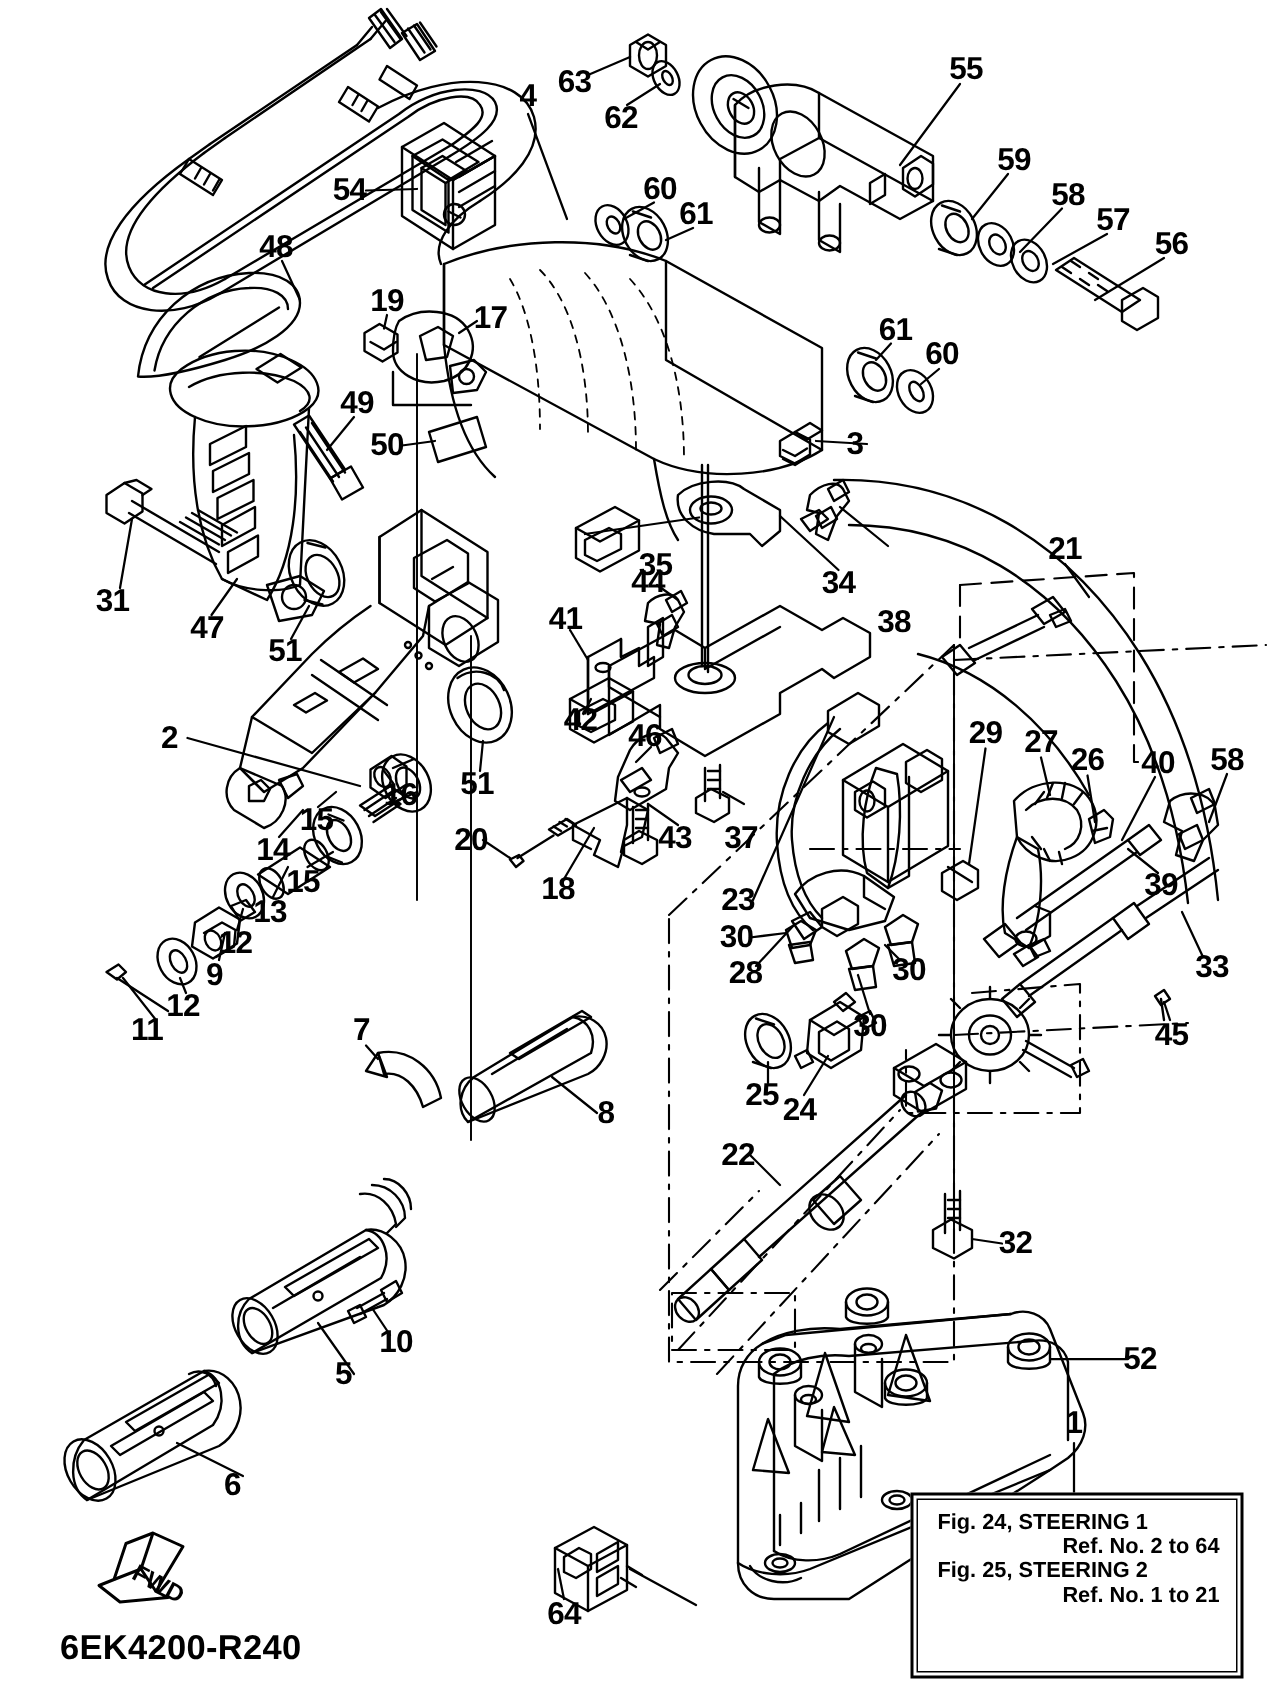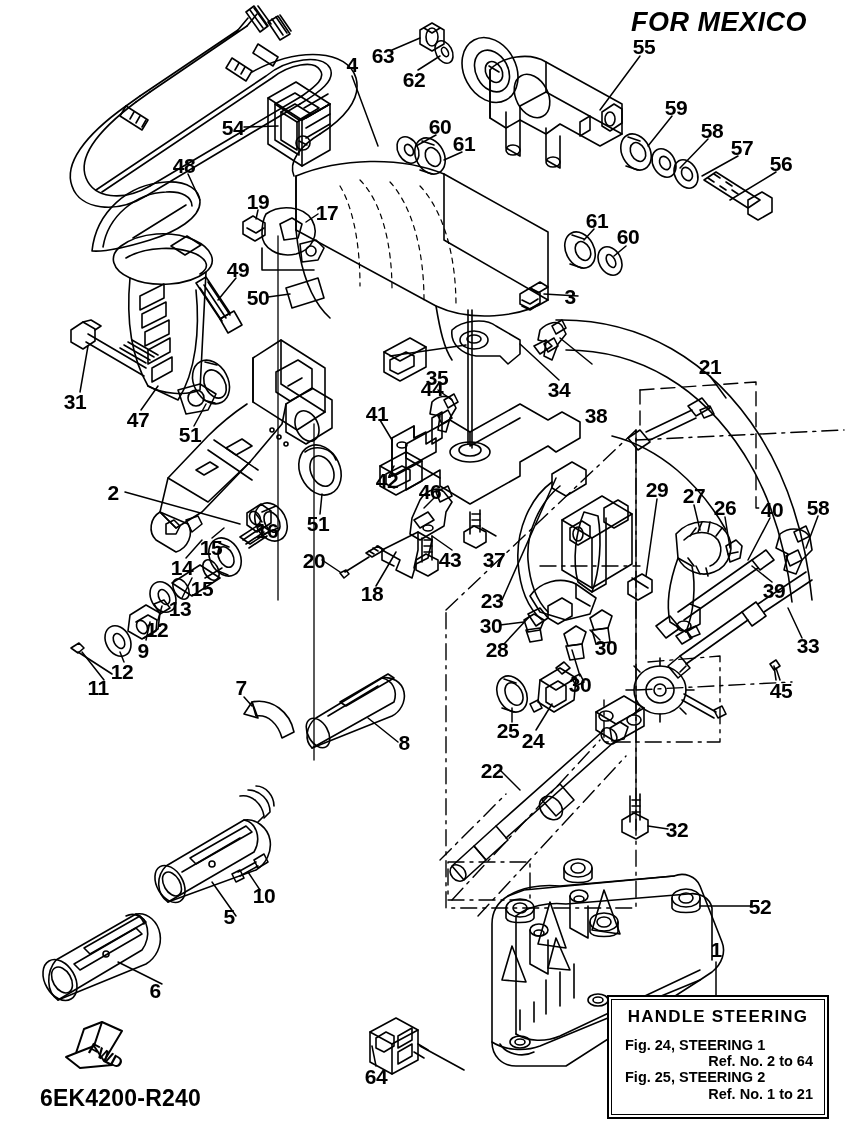--- a/index.html
+++ b/index.html
@@ -756,21 +756,20 @@
         <path d="M462 152 L 444 160"></path>
         <path d="M594 229 L 584 240"></path>
         <path d="M418 70 L 440 56"></path>
         <path d="M392 50 L 420 38"></path>
         <path d="M376 1066 L 372 1046"></path>
       </g>
 
     </g>
   </svg>
 
-  <div class="hdr-title" style="left:631px; top:7px;">FOR MEXICO</div>
 
   <div id="callout-layer">
       <div class="callout" style="left: 716px; top: 949px;">1</div>
       <div class="callout" style="left: 113px; top: 492px;">2</div>
       <div class="callout" style="left: 570px; top: 296px;">3</div>
       <div class="callout" style="left: 352px; top: 64px;">4</div>
       <div class="callout" style="left: 229px; top: 916px;">5</div>
       <div class="callout" style="left: 155px; top: 990px;">6</div>
       <div class="callout" style="left: 241px; top: 687px;">7</div>
       <div class="callout" style="left: 404px; top: 742px;">8</div>
@@ -844,21 +843,20 @@
       <path d="M42 3 L34 27 L16 34"></path>
       <path d="M34 27 L44 42"></path>
     </g>
     <text x="27" y="33" font-family="Liberation Sans, sans-serif" font-size="16" font-weight="bold" fill="#000" transform="rotate(28 27 33)">FWD</text>
   </svg>
 
   <div class="docid" style="left:40px; top:1085px;">6EK4200-R240</div>
 
   <div class="legend">
     <div class="legend-inner">
-      <div class="legend-title">HANDLE STEERING</div>
       <div class="legend-row">Fig. 24, STEERING 1</div>
       <div class="legend-sub">Ref. No. 2 to 64</div>
       <div class="legend-row">Fig. 25, STEERING 2</div>
       <div class="legend-sub">Ref. No. 1 to 21</div>
     </div>
   </div>
 
 </div>
 
 </body></html>

